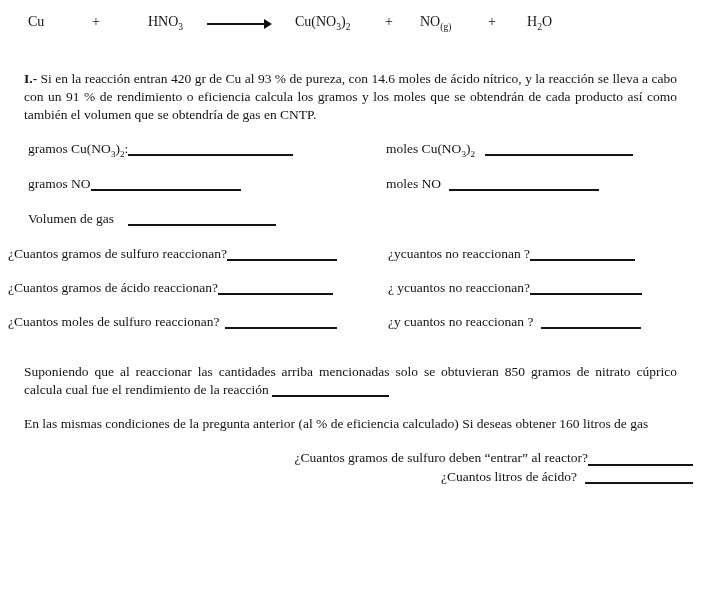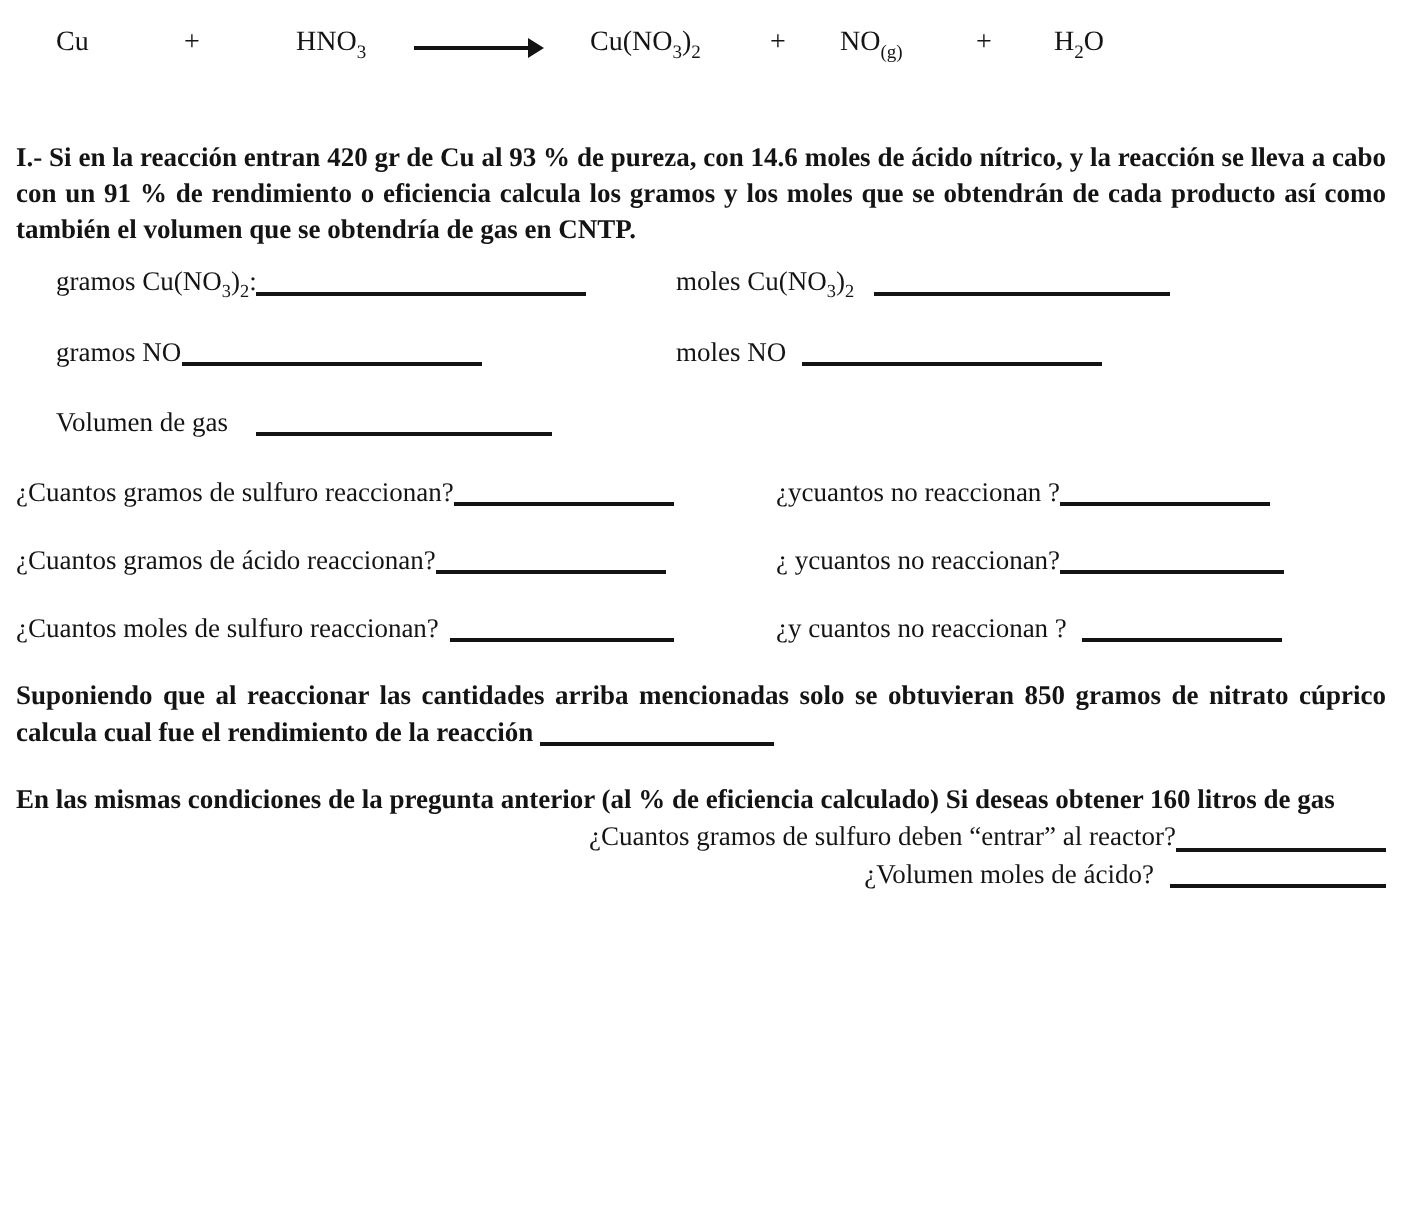--- a/index.html
+++ b/index.html
@@ -12,31 +12,31 @@
   
   .eq { position:relative; height:26px; margin-bottom:32px; font-size:14px; }
   .eq .term { position:absolute; top:2px; white-space:nowrap; }
   .arrow-line { position:absolute; top:11px; width:58px; height:2px; background:#141414; }
   .arrow-line::after {
     content:""; position:absolute; right:-7px; top:-4px;
     border-left:8px solid #141414; border-top:5px solid transparent; border-bottom:5px solid transparent;
   }
   sub { font-size:0.68em; }
 
-  .para { text-align:justify; line-height:18px; margin:0;font-weight:bold; }
+  .para { text-align:justify; line-height:18px; margin:16px; }
 
   
   .blank {
     display:inline-block; height:0.85em; border-bottom:2px solid #141414;
     position:relative; top:3px;
   }
 
   
   .rows { margin-left:20px; margin-top:8px; }
-  .row { display:flex; height:35px; }
+  .row { display:flex; height:35px;gap:48px; }
   .row .cell-l { width:310px; }
   .row .cell-r { flex:1; }
 
   
   .qrows { margin-top:0; }
   .q-row { display:flex; height:34px; }
   .q-row .cell-l { width:380px; }
   .q-row .cell-r { flex:1; }
 
   .p160 { margin-top:16px; }
@@ -126,16 +126,16 @@
   </div>
 
   <p class="para"><span>Suponiendo que al reaccionar las cantidades arriba mencionadas solo se obtuvieran 850 gramos de nitrato cúprico calcula cual fue el rendimiento de la reacción</span> <span class="blank" style="width:117px"></span></p>
 
   <p class="para p160"><span>En las mismas condiciones de la pregunta anterior (al % de eficiencia calculado) Si deseas obtener 160 litros de gas</span></p>
 
   <div class="q-line">
     <span>¿Cuantos gramos de sulfuro deben “entrar” al reactor?</span><span class="blank" style="width:105px"></span>
   </div>
   <div class="q-line">
-    <span>¿Volumen moles de ácido?</span><span class="blank" style="width:108px;margin-left:8px"></span>
+    <span>¿Cuantos litros de ácido?</span><span class="blank" style="width:108px;margin-left:8px"></span>
   </div>
 
 </div>
 
 </body></html>

